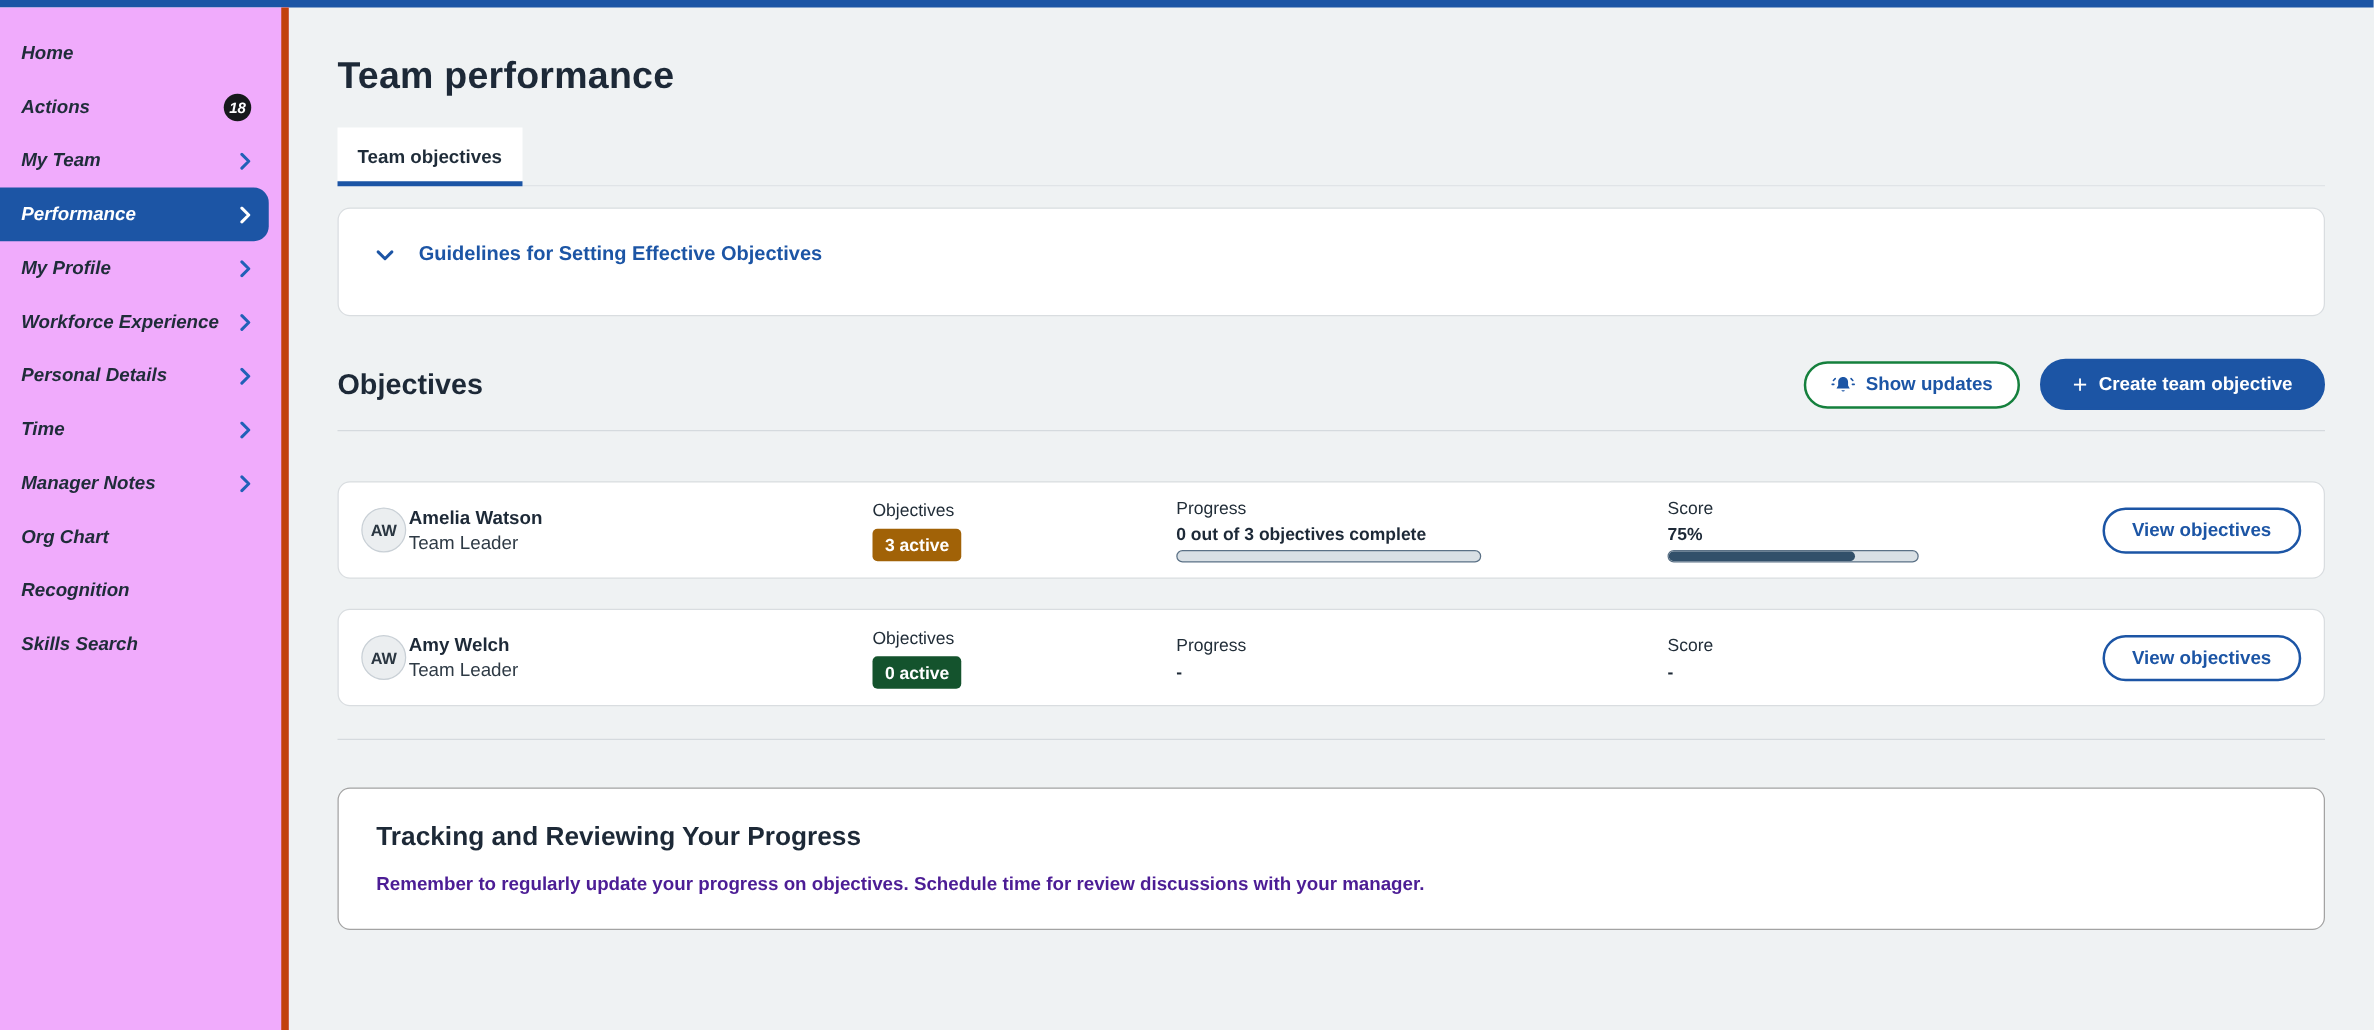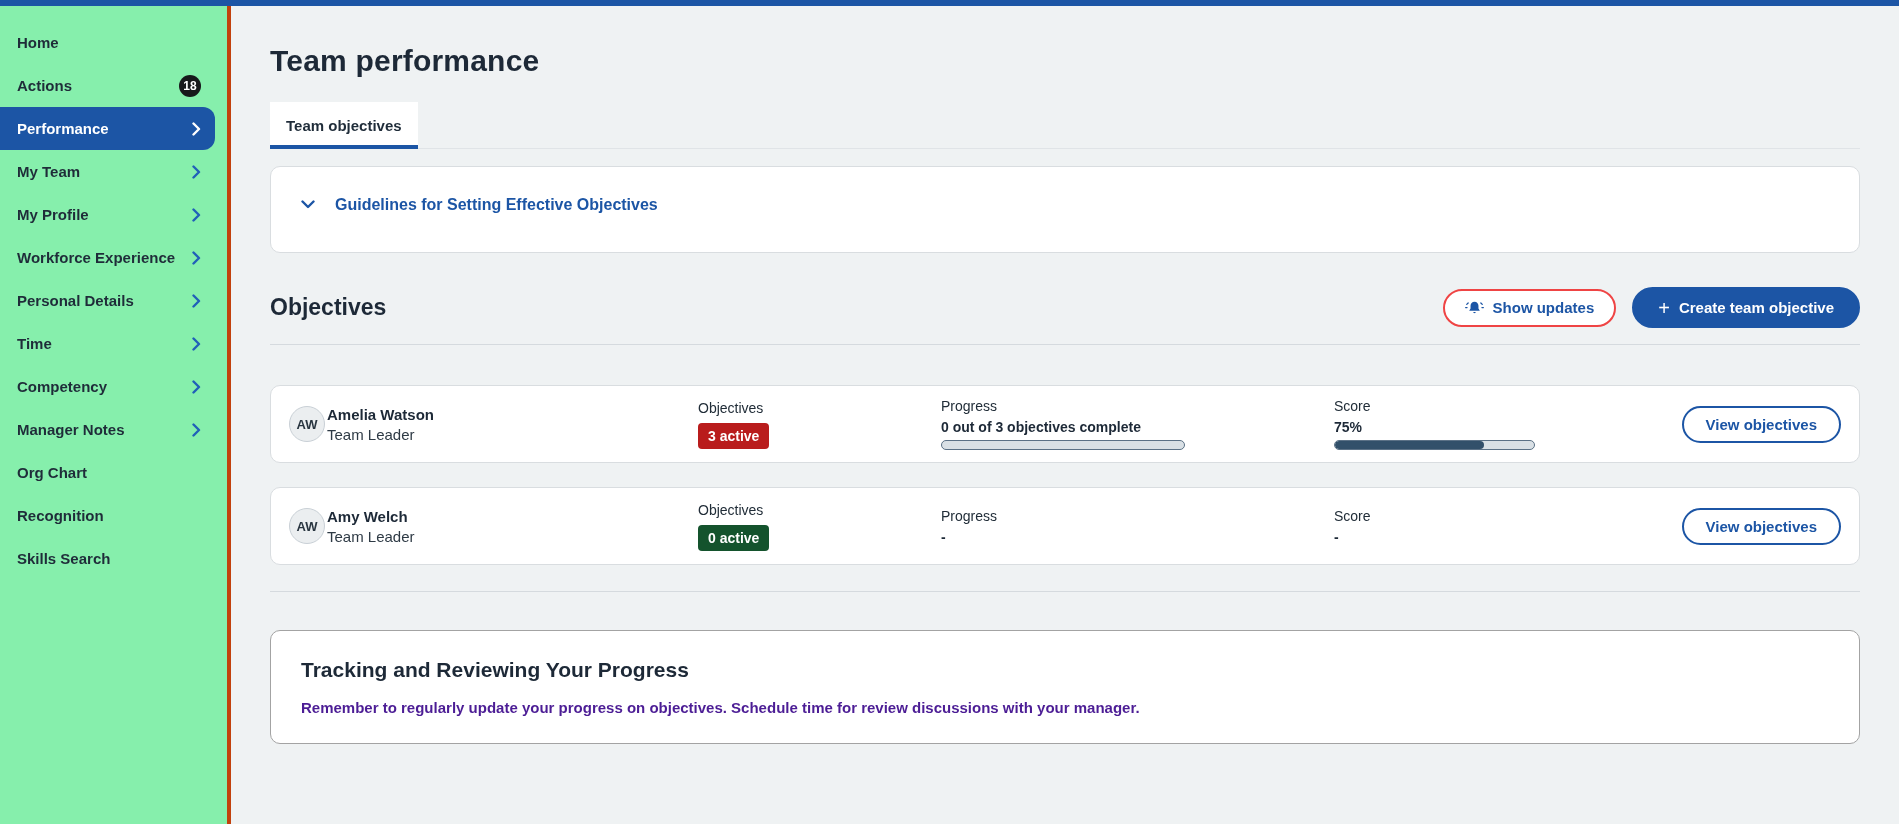--- a/index.html
+++ b/index.html
@@ -3,21 +3,21 @@
 <meta charset="utf-8">
 <style>
   * { margin:0; padding:0; box-sizing:border-box; }
   html,body { width:1899px; height:824px; overflow:hidden; }
   body { font-family:"Liberation Sans", sans-serif; background:#eff2f3; color:#1d2937; }
 
   .top-bar { height:6px; background:#1C55A5; width:100%; }
   .layout { display:flex; height:818px; }
 
   
-  .sidebar { width:231px; background:#86efac; border-right:4px solid #c2410c; padding-top:15px; flex:0 0 231px; }
+  .sidebar { width:231px; background:#f0abfc; border-right:6px solid #c2410c; padding-top:15px; flex:0 0 231px;font-style:italic; }
   .side-item { height:43px; width:215px; display:flex; align-items:center; padding:0 14px 0 17px;
                font-size:15px; font-weight:700; color:#1f2c39; cursor:pointer; }
   .side-item.active { background:#1C55A5; color:#fff; border-radius:0 12px 12px 0; }
   .chev { margin-left:auto; color:#2160b8; display:flex; align-items:center; }
   .side-item.active .chev { color:#fff; }
   .side-badge { margin-left:auto; background:#17191b; color:#fff; font-size:12px; font-weight:700;
                 width:22px; height:22px; border-radius:50%; display:flex; align-items:center; justify-content:center; }
 
   
   .main { flex:1; padding:0 39px; overflow:hidden; }
@@ -33,21 +33,21 @@
   .guidelines-toggle { display:inline-flex; align-items:center; gap:20px; color:#1C55A5;
                        font-weight:700; font-size:16px; cursor:pointer; }
 
   .section-head { display:flex; align-items:center; margin-top:34px; }
   .section-title { font-size:23px; font-weight:700; color:#1d2937; }
   .head-actions { margin-left:auto; display:flex; gap:16px; align-items:center; }
 
   .btn { display:inline-flex; align-items:center; justify-content:center; gap:9px;
          font-family:"Liberation Sans", sans-serif; font-weight:700; font-size:15px;
          border-radius:21px; cursor:pointer; }
-  .btn-outline { border:2px solid #ef4444; color:#1C55A5; background:#fff; height:38px; padding:0 20px; }
+  .btn-outline { border:2px solid #15803d; color:#1C55A5; background:#fff; height:38px; padding:0 20px; }
   .btn-fill { background:#1C55A5; border:2px solid #1C55A5; color:#fff; height:41px; padding:0 24px; }
   .plus { font-size:20px; font-weight:400; line-height:1; }
 
   .rule { border:0; border-top:1px solid #d5dade; margin-top:16px; }
 
   .group-toggle { display:inline-flex; align-items:center; gap:10px; margin-top:27px;
                   font-size:19px; font-weight:700; color:#1d2937; cursor:pointer; }
   .group-toggle .chev-up { color:#2160b8; display:flex; }
 
   .report-list { margin-top:40px; display:flex; flex-direction:column; gap:24px; }
@@ -90,41 +90,41 @@
         <span>Home</span>
 
       </div>
 
       <div class="side-item">
         <span>Actions</span>
         <span class="side-badge">18</span>
 
       </div>
 
+      <div class="side-item">
+        <span>My Team</span>
+
+        <span class="chev">
+          <svg width="9" height="14" viewBox="0 0 9 14">
+            <path d="M1.5 1.5 L7 7 L1.5 12.5" fill="none" stroke="currentColor" stroke-width="2.4" stroke-linecap="round" stroke-linejoin="round"></path>
+          </svg>
+        </span>
+      </div>
+
       <div class="side-item active">
         <span>Performance</span>
 
         <span class="chev">
           <svg width="9" height="14" viewBox="0 0 9 14">
             <path d="M1.5 1.5 L7 7 L1.5 12.5" fill="none" stroke="currentColor" stroke-width="2.4" stroke-linecap="round" stroke-linejoin="round"></path>
           </svg>
         </span>
       </div>
 
       <div class="side-item">
-        <span>My Team</span>
-
-        <span class="chev">
-          <svg width="9" height="14" viewBox="0 0 9 14">
-            <path d="M1.5 1.5 L7 7 L1.5 12.5" fill="none" stroke="currentColor" stroke-width="2.4" stroke-linecap="round" stroke-linejoin="round"></path>
-          </svg>
-        </span>
-      </div>
-
-      <div class="side-item">
         <span>My Profile</span>
 
         <span class="chev">
           <svg width="9" height="14" viewBox="0 0 9 14">
             <path d="M1.5 1.5 L7 7 L1.5 12.5" fill="none" stroke="currentColor" stroke-width="2.4" stroke-linecap="round" stroke-linejoin="round"></path>
           </svg>
         </span>
       </div>
 
       <div class="side-item">
@@ -150,29 +150,20 @@
       <div class="side-item">
         <span>Time</span>
 
         <span class="chev">
           <svg width="9" height="14" viewBox="0 0 9 14">
             <path d="M1.5 1.5 L7 7 L1.5 12.5" fill="none" stroke="currentColor" stroke-width="2.4" stroke-linecap="round" stroke-linejoin="round"></path>
           </svg>
         </span>
       </div>
 
-      <div class="side-item">
-        <span>Competency</span>
-
-        <span class="chev">
-          <svg width="9" height="14" viewBox="0 0 9 14">
-            <path d="M1.5 1.5 L7 7 L1.5 12.5" fill="none" stroke="currentColor" stroke-width="2.4" stroke-linecap="round" stroke-linejoin="round"></path>
-          </svg>
-        </span>
-      </div>
 
       <div class="side-item">
         <span>Manager Notes</span>
 
         <span class="chev">
           <svg width="9" height="14" viewBox="0 0 9 14">
             <path d="M1.5 1.5 L7 7 L1.5 12.5" fill="none" stroke="currentColor" stroke-width="2.4" stroke-linecap="round" stroke-linejoin="round"></path>
           </svg>
         </span>
       </div>
@@ -242,21 +233,21 @@
         <div class="report-card">
           <div class="person">
             <div class="avatar">AW</div>
             <div>
               <div class="p-name">Amelia Watson</div>
               <div class="p-role">Team Leader</div>
             </div>
           </div>
           <div>
             <div class="col-label">Objectives</div>
-            <span class="badge" style="background: #b91c1c;">3 active</span>
+            <span class="badge" style="background: #a16207;">3 active</span>
           </div>
           <div>
             <div class="col-label">Progress</div>
             <div class="col-value">0 out of 3 objectives complete</div>
             <div class="bar">
               <div class="bar-fill" style="width: 0%;"></div>
             </div>
           </div>
           <div>
             <div class="col-label">Score</div>

